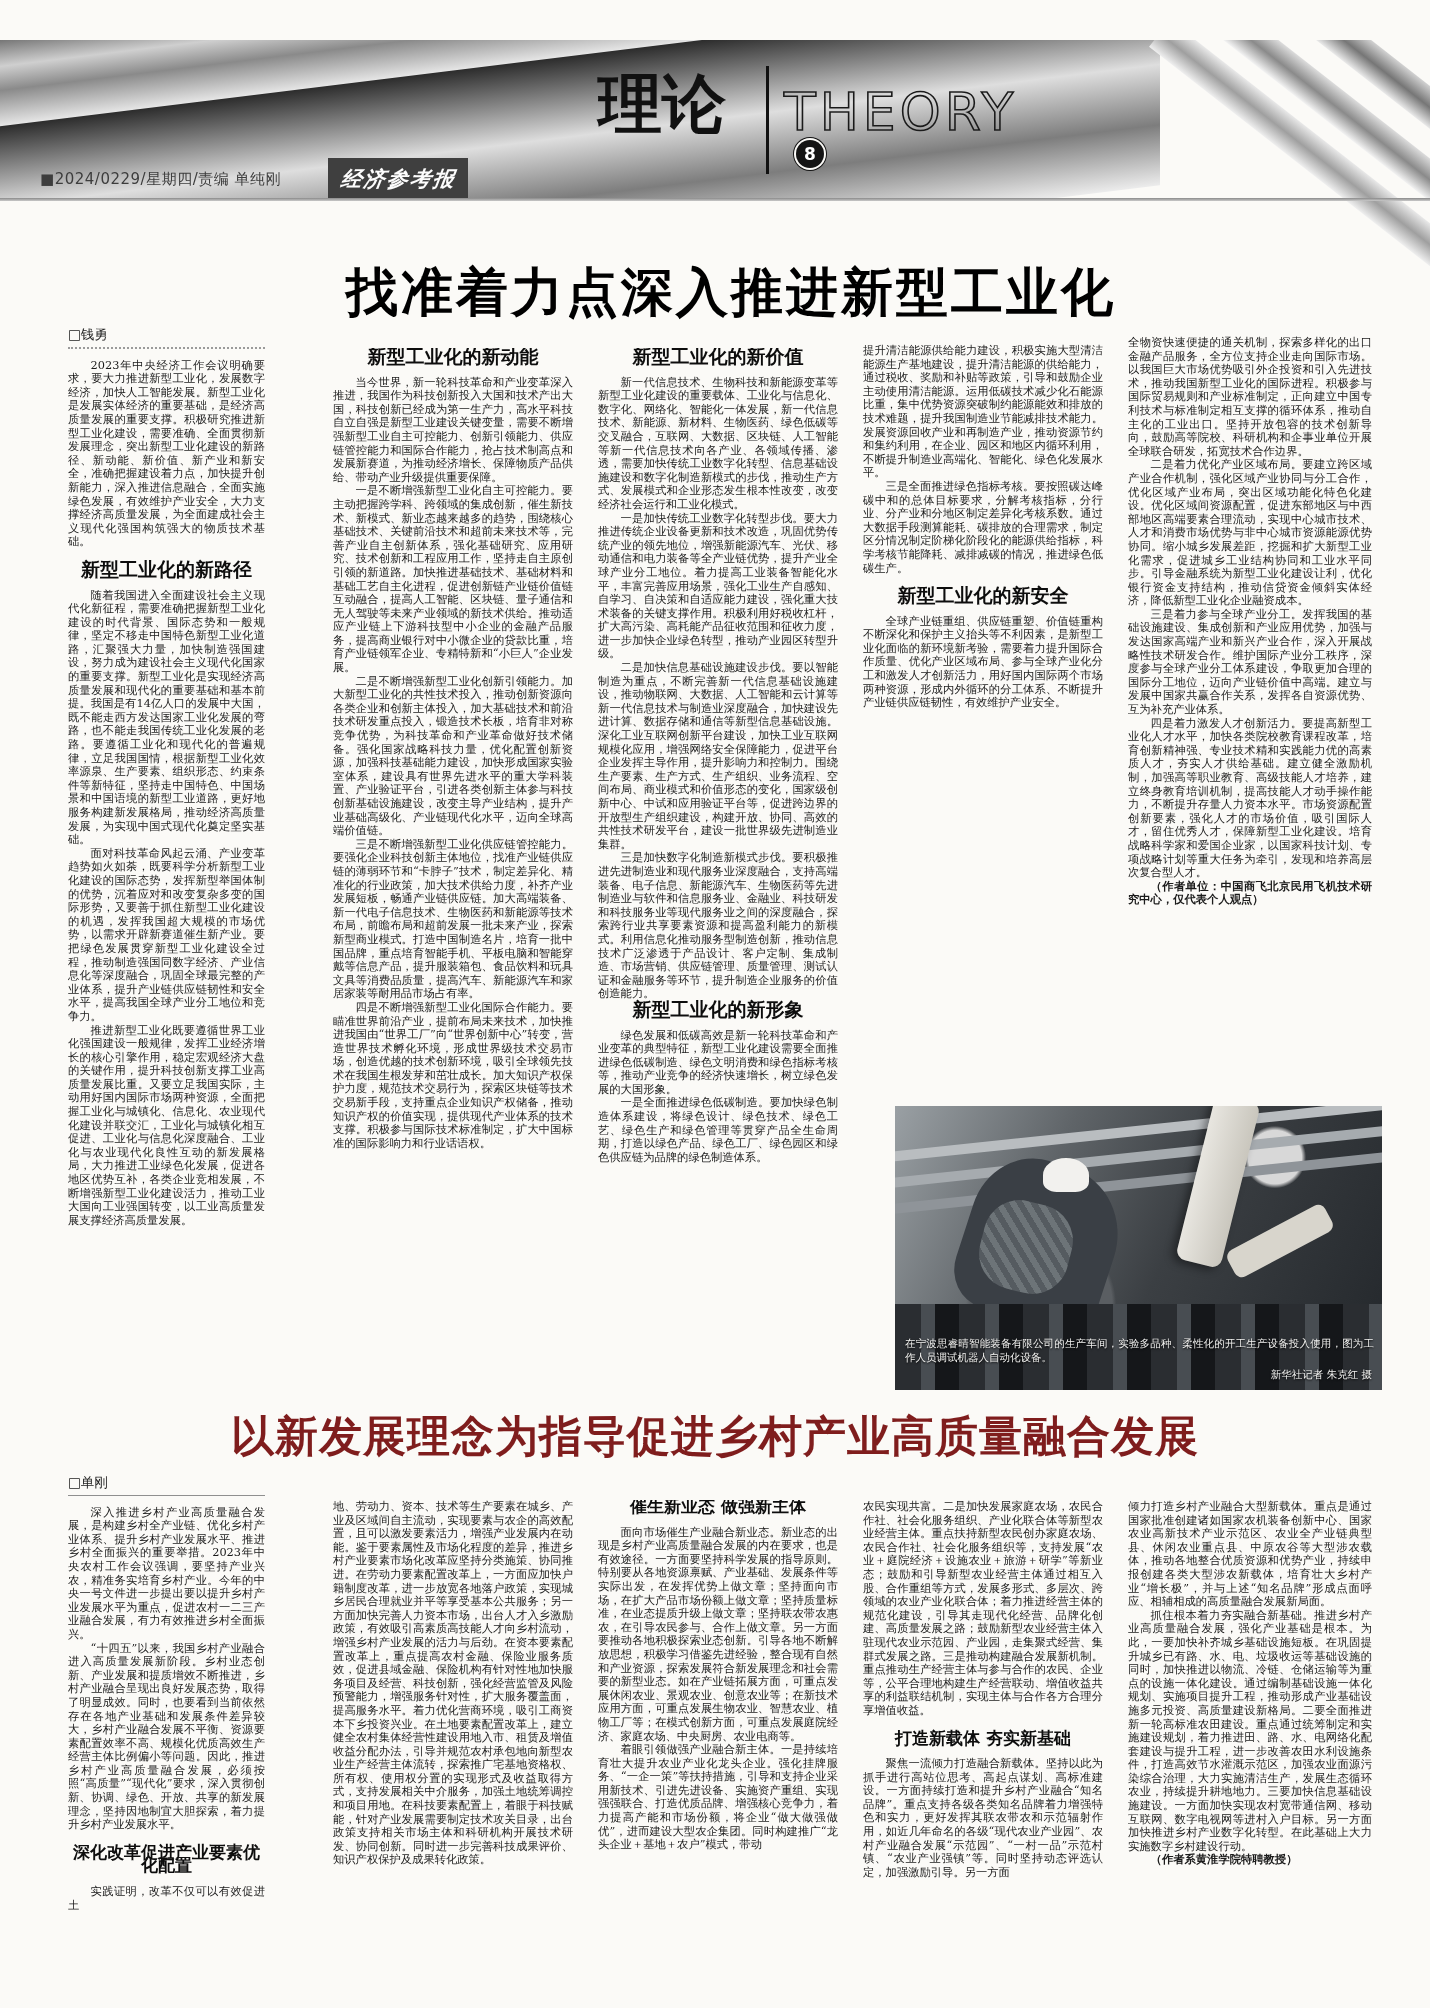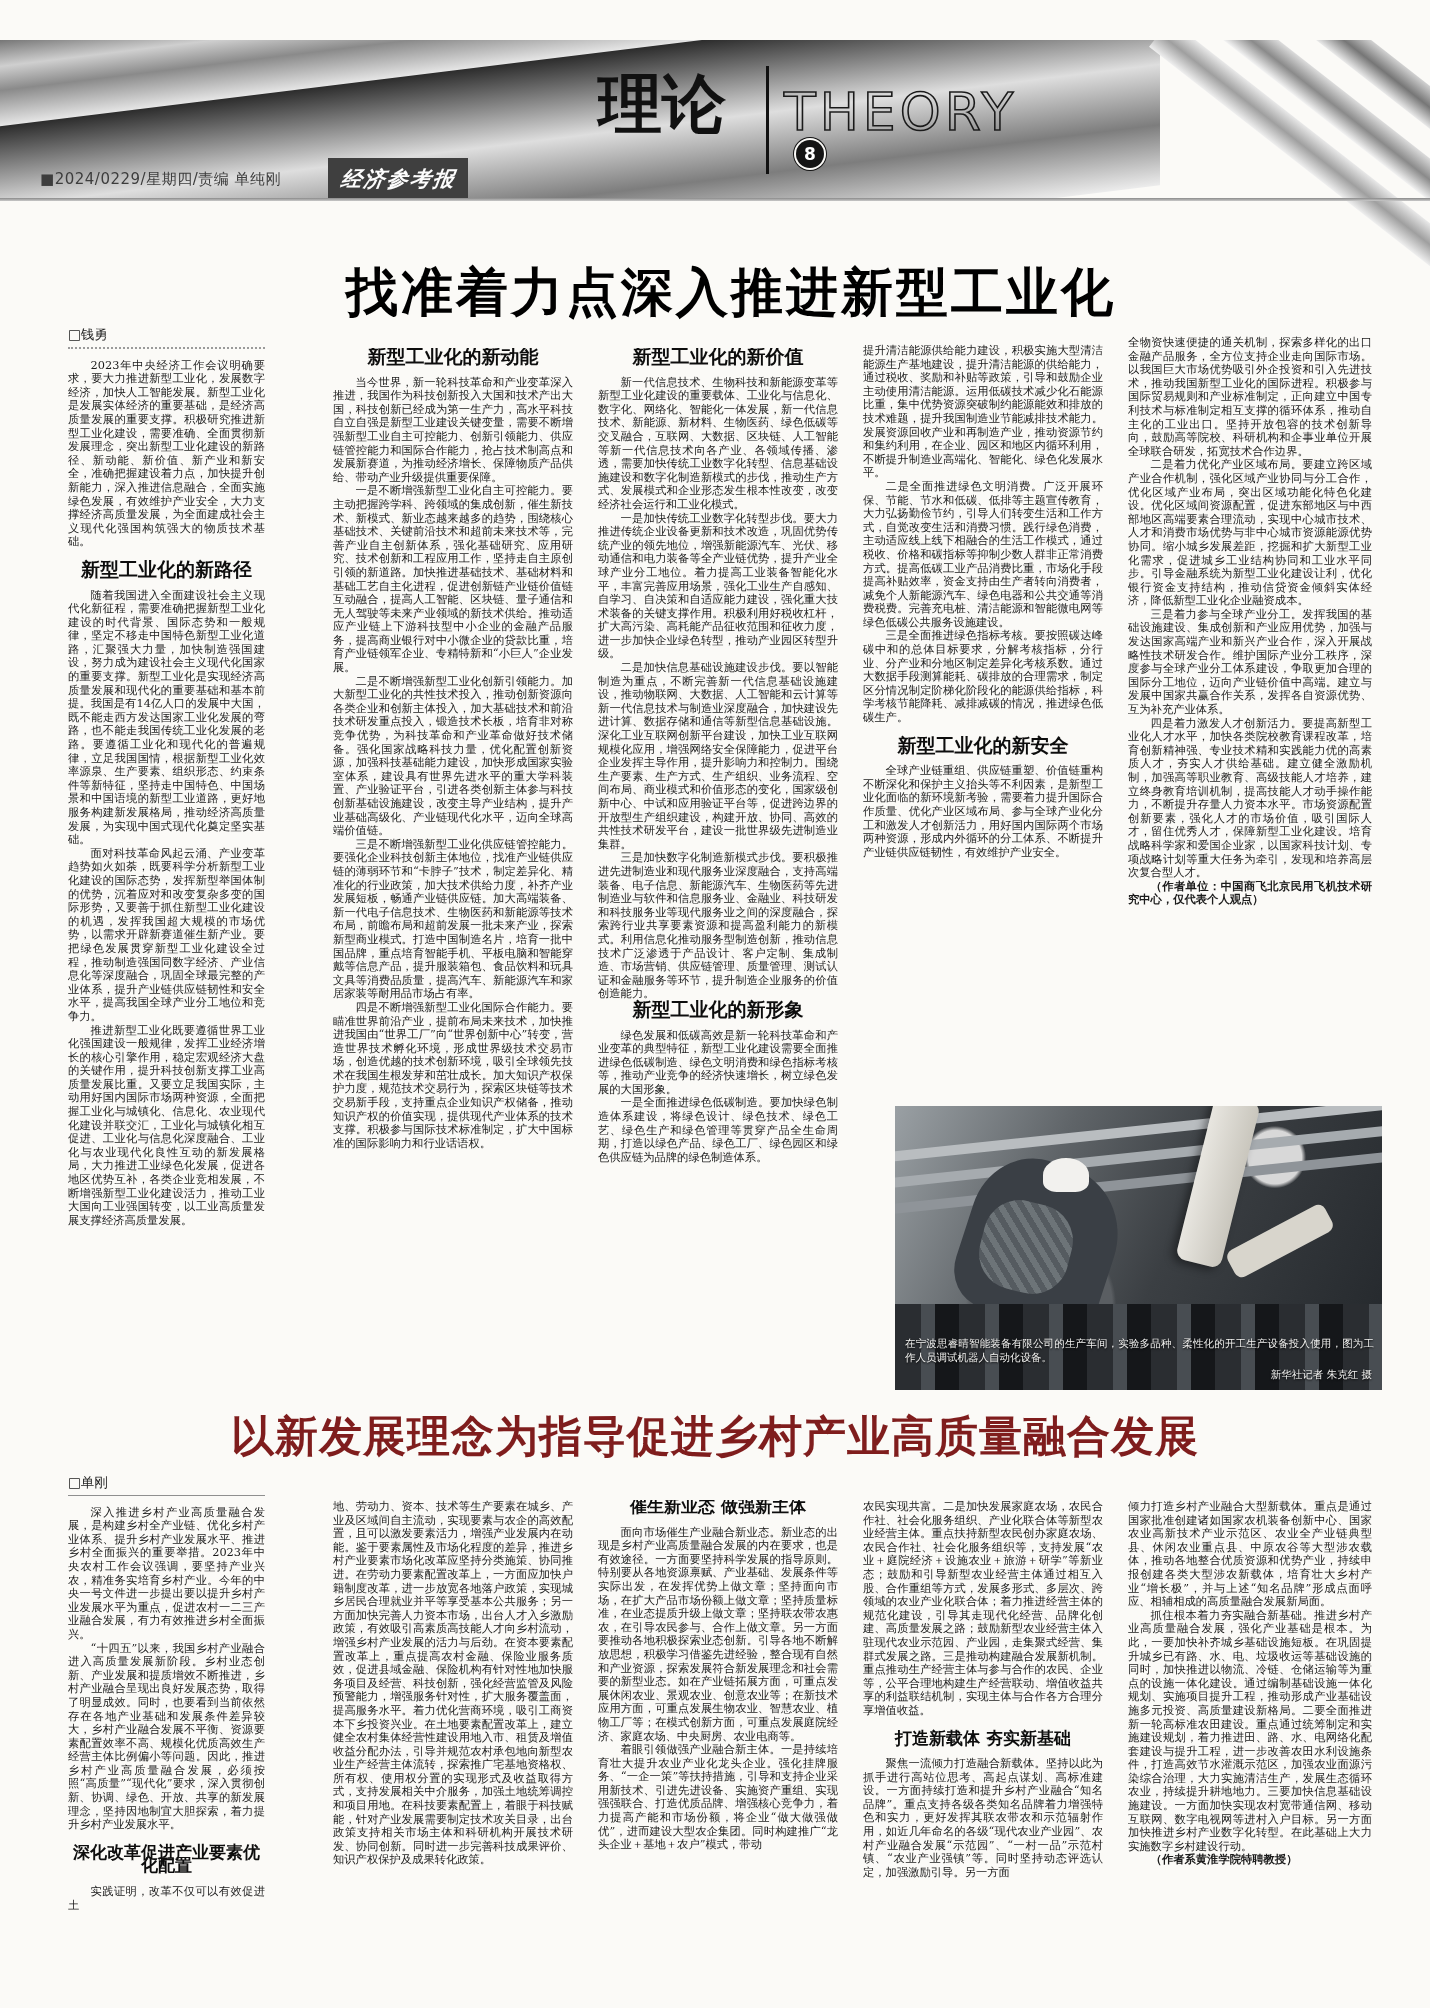--- a/index.html
+++ b/index.html
@@ -132,21 +132,20 @@
         <p class="">二是加快信息基础设施建设步伐。要以智能制造为重点，不断完善新一代信息基础设施建设，推动物联网、大数据、人工智能和云计算等新一代信息技术与制造业深度融合，加快建设先进计算、数据存储和通信等新型信息基础设施。深化工业互联网创新平台建设，加快工业互联网规模化应用，增强网络安全保障能力，促进平台企业发挥主导作用，提升影响力和控制力。围绕生产要素、生产方式、生产组织、业务流程、空间布局、商业模式和价值形态的变化，国家级创新中心、中试和应用验证平台等，促进跨边界的开放型生产组织建设，构建开放、协同、高效的共性技术研发平台，建设一批世界级先进制造业集群。</p>
         <p class="">三是加快数字化制造新模式步伐。要积极推进先进制造业和现代服务业深度融合，支持高端装备、电子信息、新能源汽车、生物医药等先进制造业与软件和信息服务业、金融业、科技研发和科技服务业等现代服务业之间的深度融合，探索跨行业共享要素资源和提高盈利能力的新模式。利用信息化推动服务型制造创新，推动信息技术广泛渗透于产品设计、客户定制、集成制造、市场营销、供应链管理、质量管理、测试认证和金融服务等环节，提升制造企业服务的价值创造能力。</p>
         <div class="sub-heading">新型工业化的新形象</div>
         <p class="">绿色发展和低碳高效是新一轮科技革命和产业变革的典型特征，新型工业化建设需要全面推进绿色低碳制造、绿色文明消费和绿色指标考核等，推动产业竞争的经济快速增长，树立绿色发展的大国形象。</p>
         <p class="">一是全面推进绿色低碳制造。要加快绿色制造体系建设，将绿色设计、绿色技术、绿色工艺、绿色生产和绿色管理等贯穿产品全生命周期，打造以绿色产品、绿色工厂、绿色园区和绿色供应链为品牌的绿色制造体系。</p>
       </div>
     </div>
   <div class="col a1c4">
       <div>
         <p class="cont">提升清洁能源供给能力建设，积极实施大型清洁能源生产基地建设，提升清洁能源的供给能力，通过税收、奖励和补贴等政策，引导和鼓励企业主动使用清洁能源。运用低碳技术减少化石能源比重，集中优势资源突破制约能源能效和排放的技术难题，提升我国制造业节能减排技术能力。发展资源回收产业和再制造产业，推动资源节约和集约利用，在企业、园区和地区内循环利用，不断提升制造业高端化、智能化、绿色化发展水平。</p>
-        <p class="">二是全面推进绿色文明消费。广泛开展环保、节能、节水和低碳、低排等主题宣传教育，大力弘扬勤俭节约，引导人们转变生活和工作方式，自觉改变生活和消费习惯。践行绿色消费，主动适应线上线下相融合的生活工作模式，通过税收、价格和碳指标等抑制少数人群非正常消费方式。提高低碳工业产品消费比重，市场化手段提高补贴效率，资金支持由生产者转向消费者，减免个人新能源汽车、绿色电器和公共交通等消费税费。完善充电桩、清洁能源和智能微电网等绿色低碳公共服务设施建设。</p>
         <p class="">三是全面推进绿色指标考核。要按照碳达峰碳中和的总体目标要求，分解考核指标，分行业、分产业和分地区制定差异化考核系数。通过大数据手段测算能耗、碳排放的合理需求，制定区分情况制定阶梯化阶段化的能源供给指标，科学考核节能降耗、减排减碳的情况，推进绿色低碳生产。</p>
         <div class="sub-heading">新型工业化的新安全</div>
         <p class="">全球产业链重组、供应链重塑、价值链重构不断深化和保护主义抬头等不利因素，是新型工业化面临的新环境新考验，需要着力提升国际合作质量、优化产业区域布局、参与全球产业化分工和激发人才创新活力，用好国内国际两个市场两种资源，形成内外循环的分工体系、不断提升产业链供应链韧性，有效维护产业安全。</p>
       </div>
     </div>
   <div class="col a1c5">
       <div>
         <p class="cont">全物资快速便捷的通关机制，探索多样化的出口金融产品服务，全方位支持企业走向国际市场。以我国巨大市场优势吸引外企投资和引入先进技术，推动我国新型工业化的国际进程。积极参与国际贸易规则和产业标准制定，正向建立中国专利技术与标准制定相互支撑的循环体系，推动自主化的工业出口。坚持开放包容的技术创新导向，鼓励高等院校、科研机构和企事业单位开展全球联合研发，拓宽技术合作边界。</p>
         <p class="">二是着力优化产业区域布局。要建立跨区域产业合作机制，强化区域产业协同与分工合作，优化区域产业布局，突出区域功能化特色化建设。优化区域间资源配置，促进东部地区与中西部地区高端要素合理流动，实现中心城市技术、人才和消费市场优势与非中心城市资源能源优势协同。缩小城乡发展差距，挖掘和扩大新型工业化需求，促进城乡工业结构协同和工业水平同步。引导金融系统为新型工业化建设让利，优化银行资金支持结构，推动信贷资金倾斜实体经济，降低新型工业化企业融资成本。</p>
         <p class="">三是着力参与全球产业分工。发挥我国的基础设施建设、集成创新和产业应用优势，加强与发达国家高端产业和新兴产业合作，深入开展战略性技术研发合作。维护国际产业分工秩序，深度参与全球产业分工体系建设，争取更加合理的国际分工地位，迈向产业链价值中高端。建立与发展中国家共赢合作关系，发挥各自资源优势、互为补充产业体系。</p>

